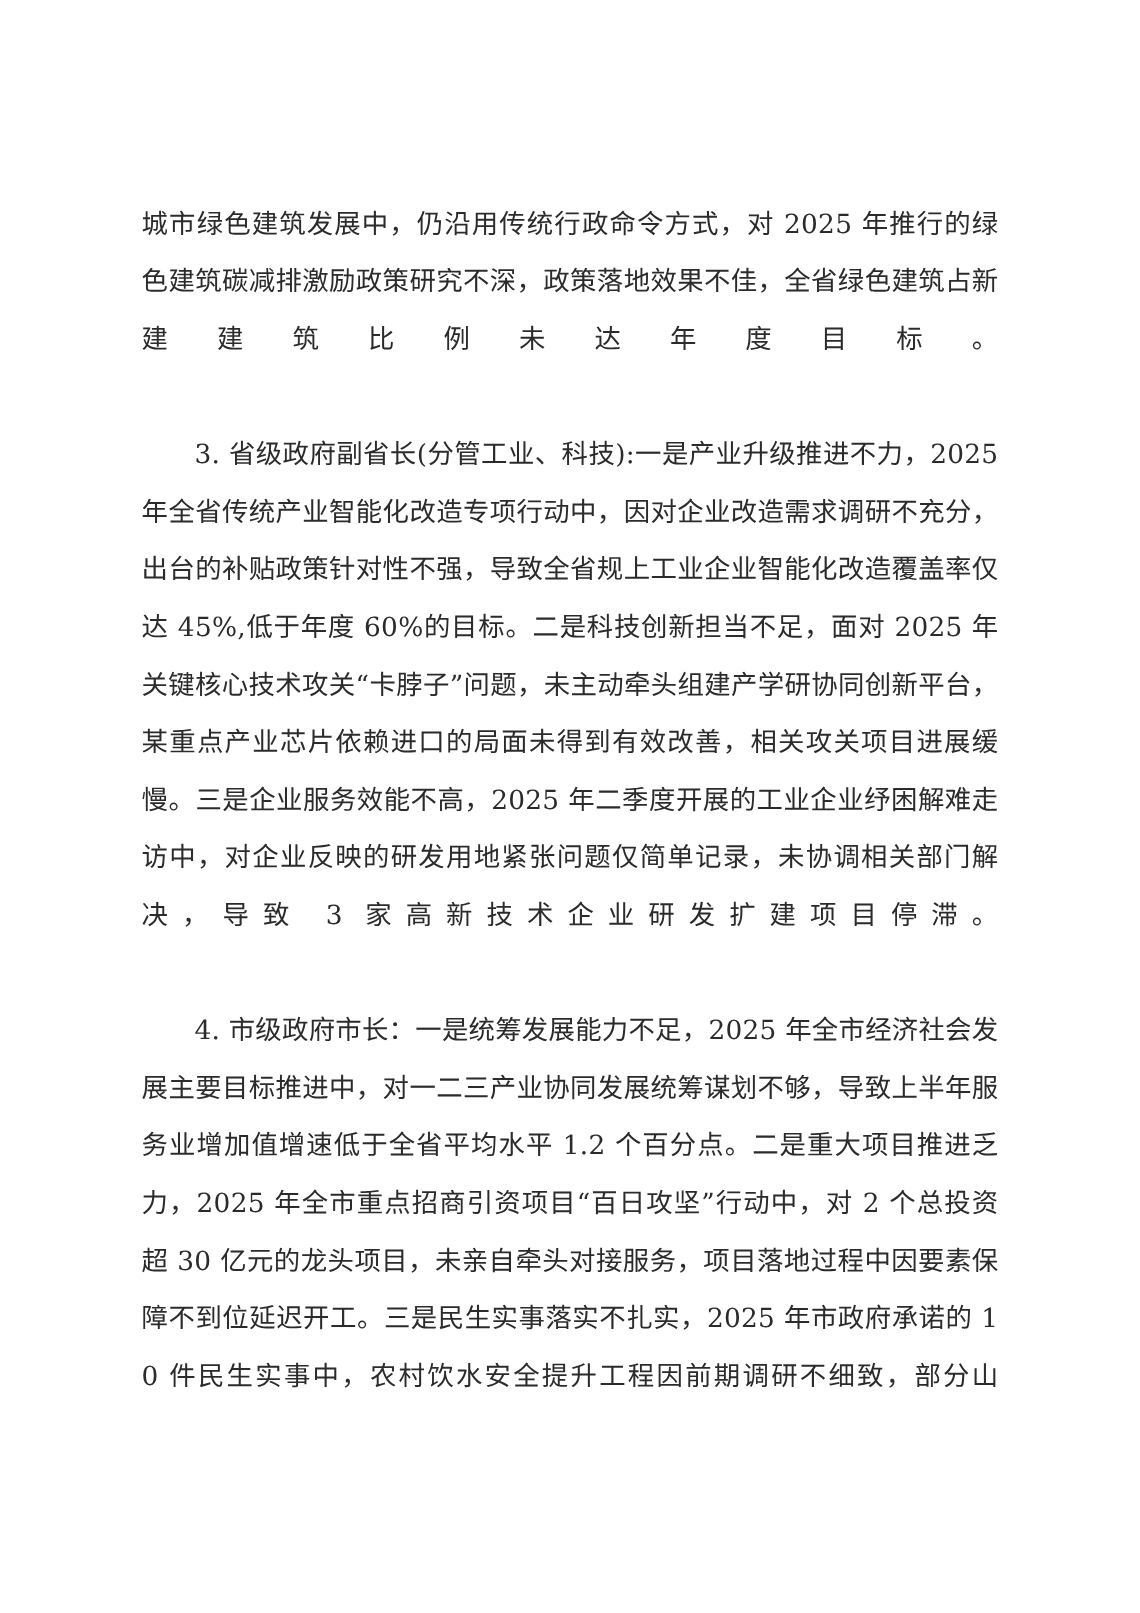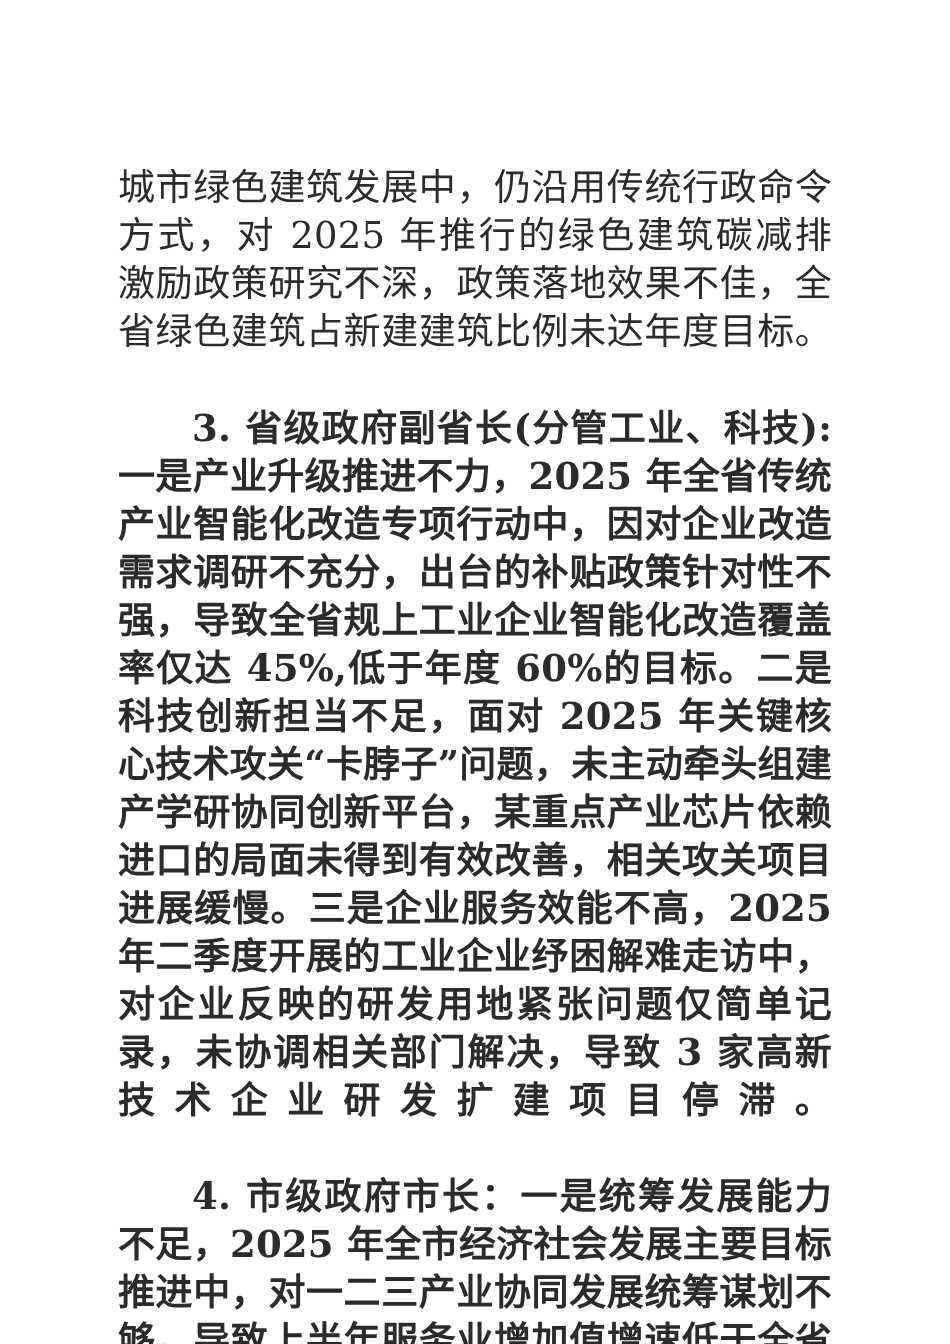--- a/index.html
+++ b/index.html
@@ -24,32 +24,31 @@
     left: 118px;
     top: 164px;
     width: 714px;
   }
 
   .doc-para {
     margin: 0;
     padding: 0;
     color: #2b2b2b;
     font-family: "DejaVu Serif", "Liberation Serif", serif;
-    font-size: 37px;
+    font-size: 22px;
     line-height: 48px;
     text-align: justify;
     text-justify: inter-character;
     letter-spacing: 0.2px;
     word-break: break-all;
     -webkit-font-smoothing: antialiased;
   }
 
   .doc-para.indent-2 {
     text-indent: 2em;
-    font-weight: bold;
   }
 
   .doc-para.indent-0 {
     text-indent: 0;
   }
 
   
   .doc-para::after {
     content: "";
     display: inline-block;

